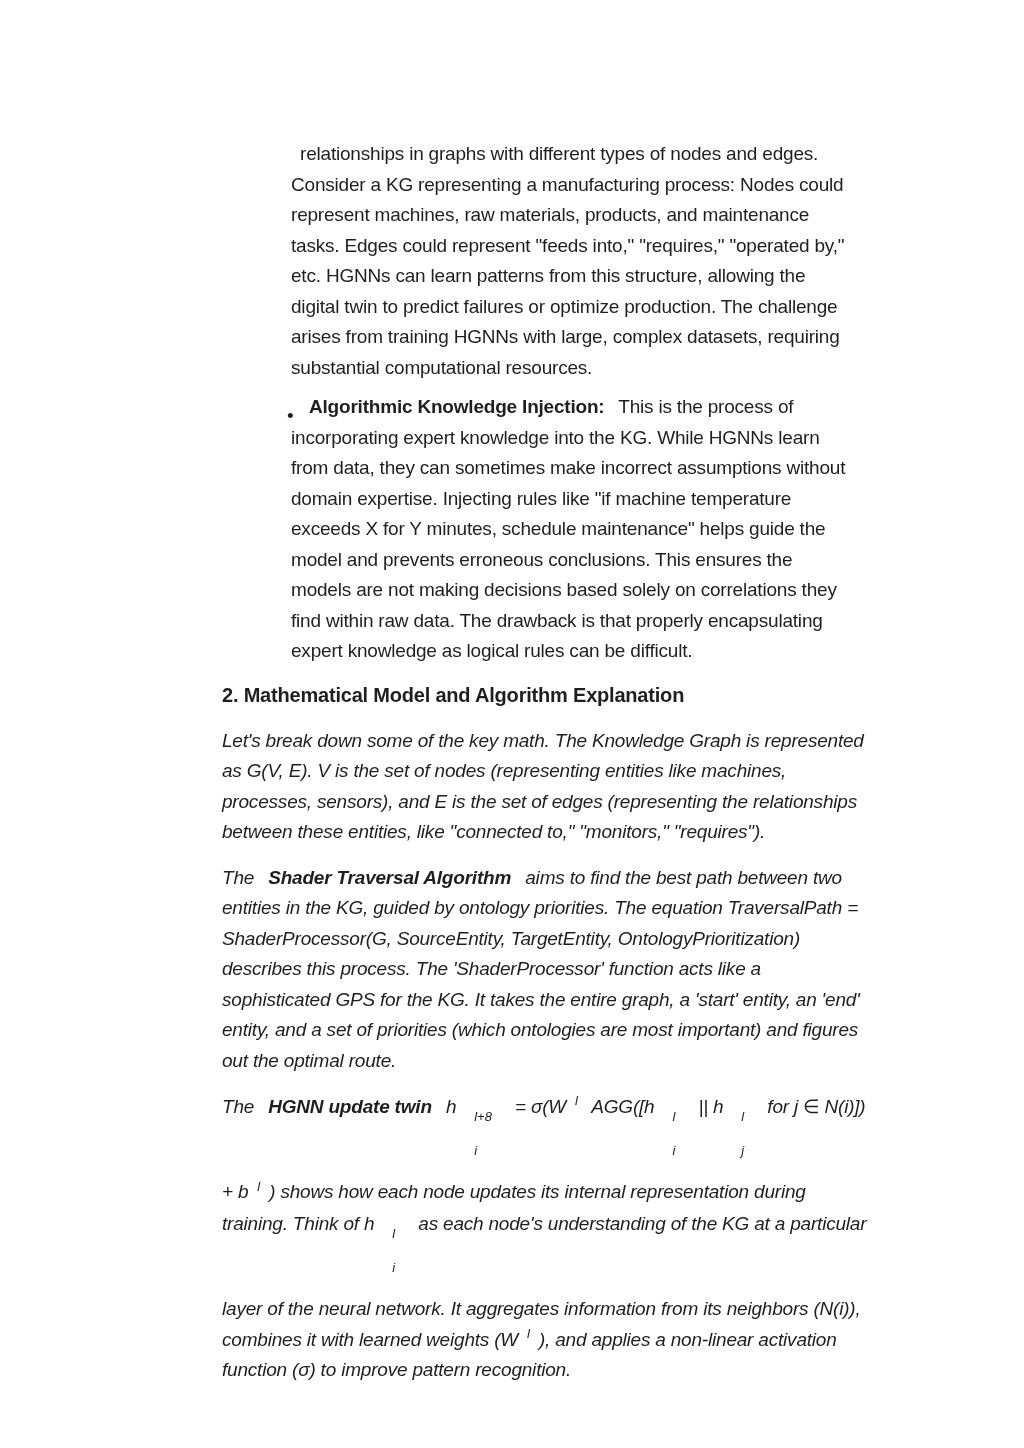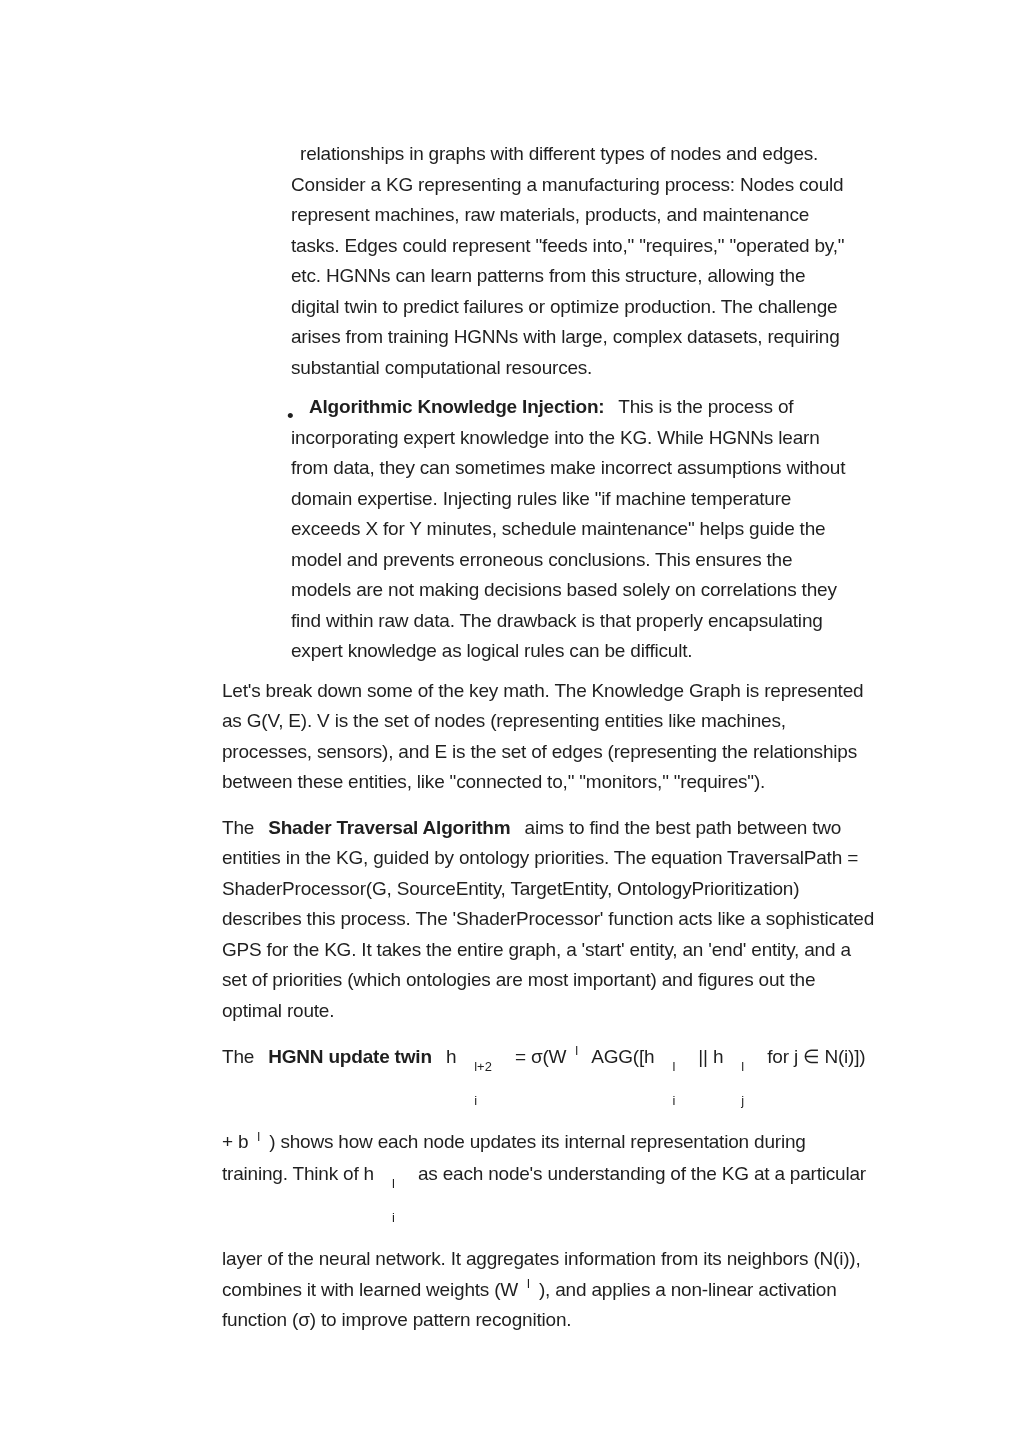--- a/index.html
+++ b/index.html
@@ -32,21 +32,21 @@
     position:absolute;
     left:38px; top:0;
     line-height:30.5px;
   }
   .heading {
     font-size:20px;
     line-height:28px;
     font-weight:700;
     margin:14px 0 17px 0;
   }
-  .para { margin:0 0 15px 0; }
+  .para { margin:0 0 15px 0;font-style:italic; }
   strong { font-weight:700; }
   
   sup.msup {
     font-size:0.68em;
     line-height:1;
     vertical-align:0.6em;
     letter-spacing:0;
   }
   
   .msubsup {
@@ -69,27 +69,28 @@
     <div class="bullet-list">
       <div class="li">
         <span class="li-text">relationships in graphs with different types of nodes and edges. Consider a KG representing a manufacturing process: Nodes could represent machines, raw materials, products, and maintenance tasks. Edges could represent "feeds into," "requires," "operated by," etc. HGNNs can learn patterns from this structure, allowing the digital twin to predict failures or optimize production. The challenge arises from training HGNNs with large, complex datasets, requiring substantial computational resources.</span>
       </div>
       <div class="li">
         <span class="marker">•</span>
         <span class="li-text"><strong>Algorithmic Knowledge Injection:</strong> This is the process of incorporating expert knowledge into the KG. While HGNNs learn from data, they can sometimes make incorrect assumptions without domain expertise. Injecting rules like "if machine temperature exceeds X for Y minutes, schedule maintenance" helps guide the model and prevents erroneous conclusions. This ensures the models are not making decisions based solely on correlations they find within raw data. The drawback is that properly encapsulating expert knowledge as logical rules can be difficult.</span>
       </div>
     </div>
 
+    <h2 class="heading">2. Mathematical Model and Algorithm Explanation</h2>
 
     <p class="para">Let's break down some of the key math. The Knowledge Graph is represented as G(V, E). V is the set of nodes (representing entities like machines, processes, sensors), and E is the set of edges (representing the relationships between these entities, like "connected to," "monitors," "requires").</p>
 
     <p class="para">The <strong>Shader Traversal Algorithm</strong> aims to find the best path between two entities in the KG, guided by ontology priorities. The equation TraversalPath = ShaderProcessor(G, SourceEntity, TargetEntity, OntologyPrioritization) describes this process. The 'ShaderProcessor' function acts like a sophisticated GPS for the KG. It takes the entire graph, a 'start' entity, an 'end' entity, and a set of priorities (which ontologies are most important) and figures out the optimal route.</p>
 
     <p class="para">The <strong>HGNN update twin</strong> h<span class="msubsup">
-          <span class="mss-sup">l+2</span>
+          <span class="mss-sup">l+8</span>
           <span class="mss-sub">i</span>
         </span> = σ(W<sup class="msup">l</sup> AGG([h<span class="msubsup">
           <span class="mss-sup">l</span>
           <span class="mss-sub">i</span>
         </span> || h<span class="msubsup">
           <span class="mss-sup">l</span>
           <span class="mss-sub">j</span>
         </span> for j ∈ N(i)]) + b<sup class="msup">l</sup>) shows how each node updates its internal representation during training. Think of h<span class="msubsup">
           <span class="mss-sup">l</span>
           <span class="mss-sub">i</span>

